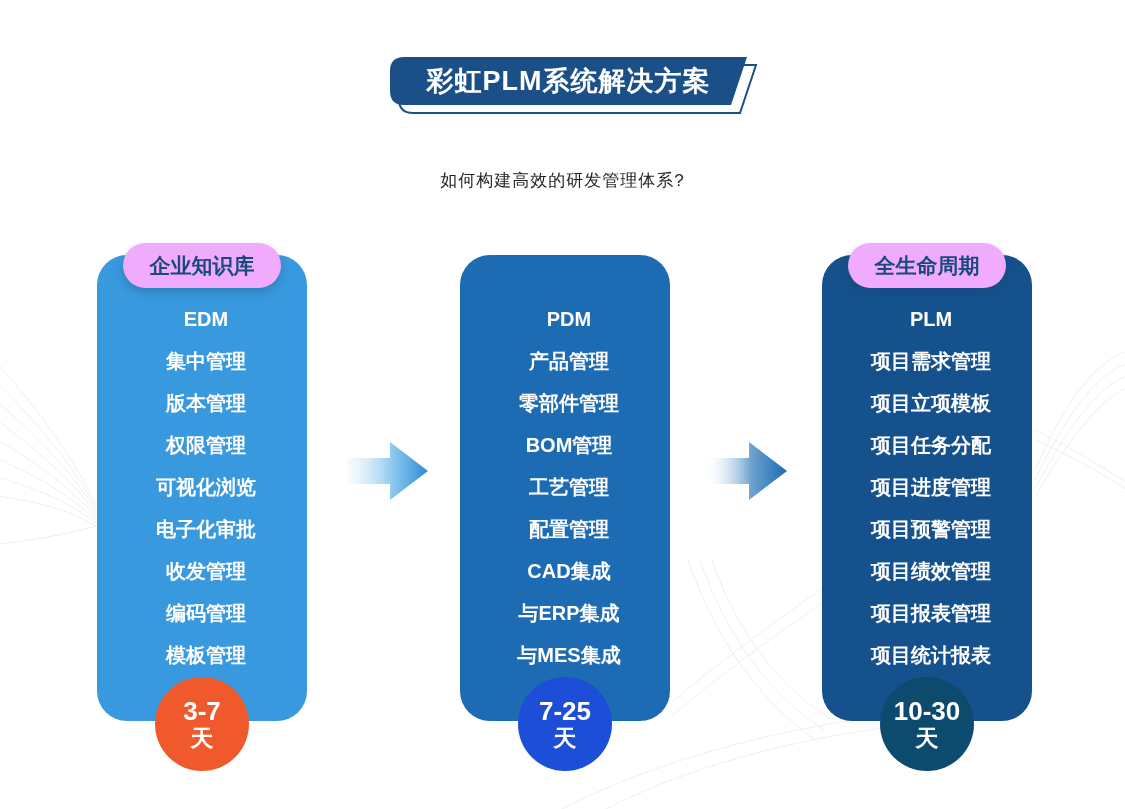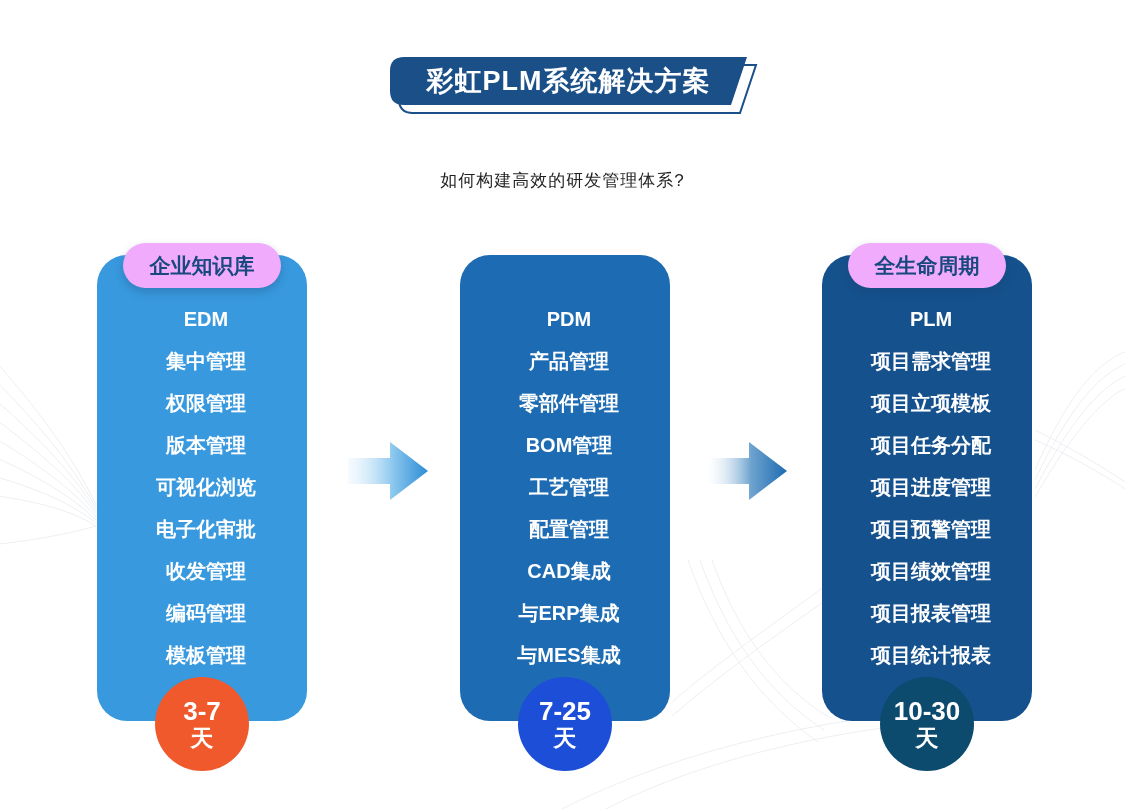--- a/index.html
+++ b/index.html
@@ -174,22 +174,22 @@
   </div>
 
   <div class="subtitle">如何构建高效的研发管理体系?</div>
 
   <div class="column col-1">
     <div class="col-body" style="background-color: rgb(56, 153, 222);"></div>
     <div class="col-pill">企业知识库</div>
     <div class="col-items">
       <div class="col-item">EDM</div>
       <div class="col-item">集中管理</div>
+      <div class="col-item">版本管理</div>
       <div class="col-item">权限管理</div>
-      <div class="col-item">版本管理</div>
       <div class="col-item">可视化浏览</div>
       <div class="col-item">电子化审批</div>
       <div class="col-item">收发管理</div>
       <div class="col-item">编码管理</div>
       <div class="col-item">模板管理</div>
     </div>
     <div class="duration-circle" style="background-color: rgb(240, 89, 43);">
       <div class="duration-range">3-7</div>
       <div class="duration-unit">天</div>
     </div>

